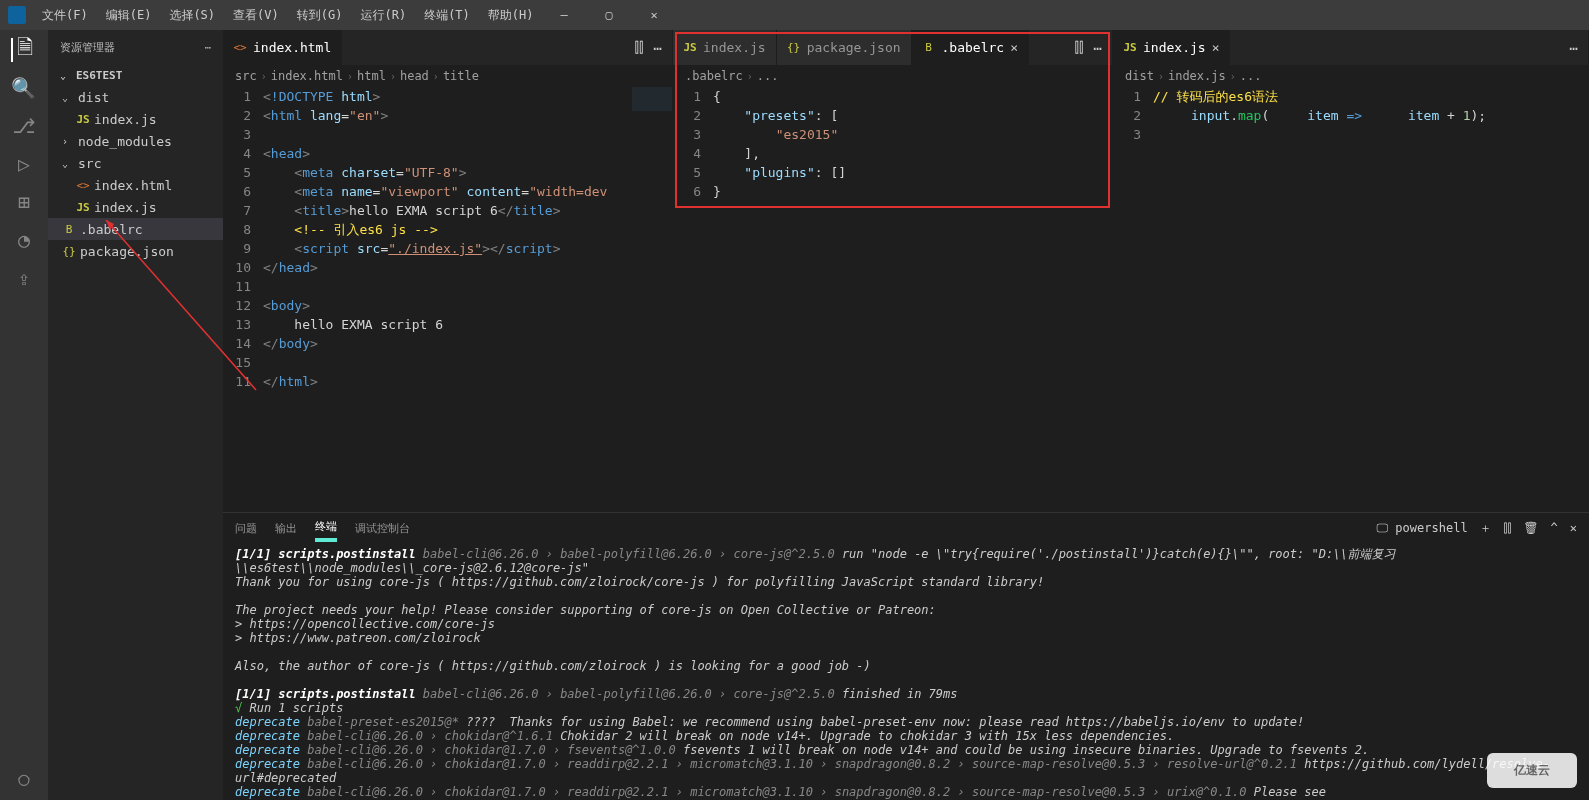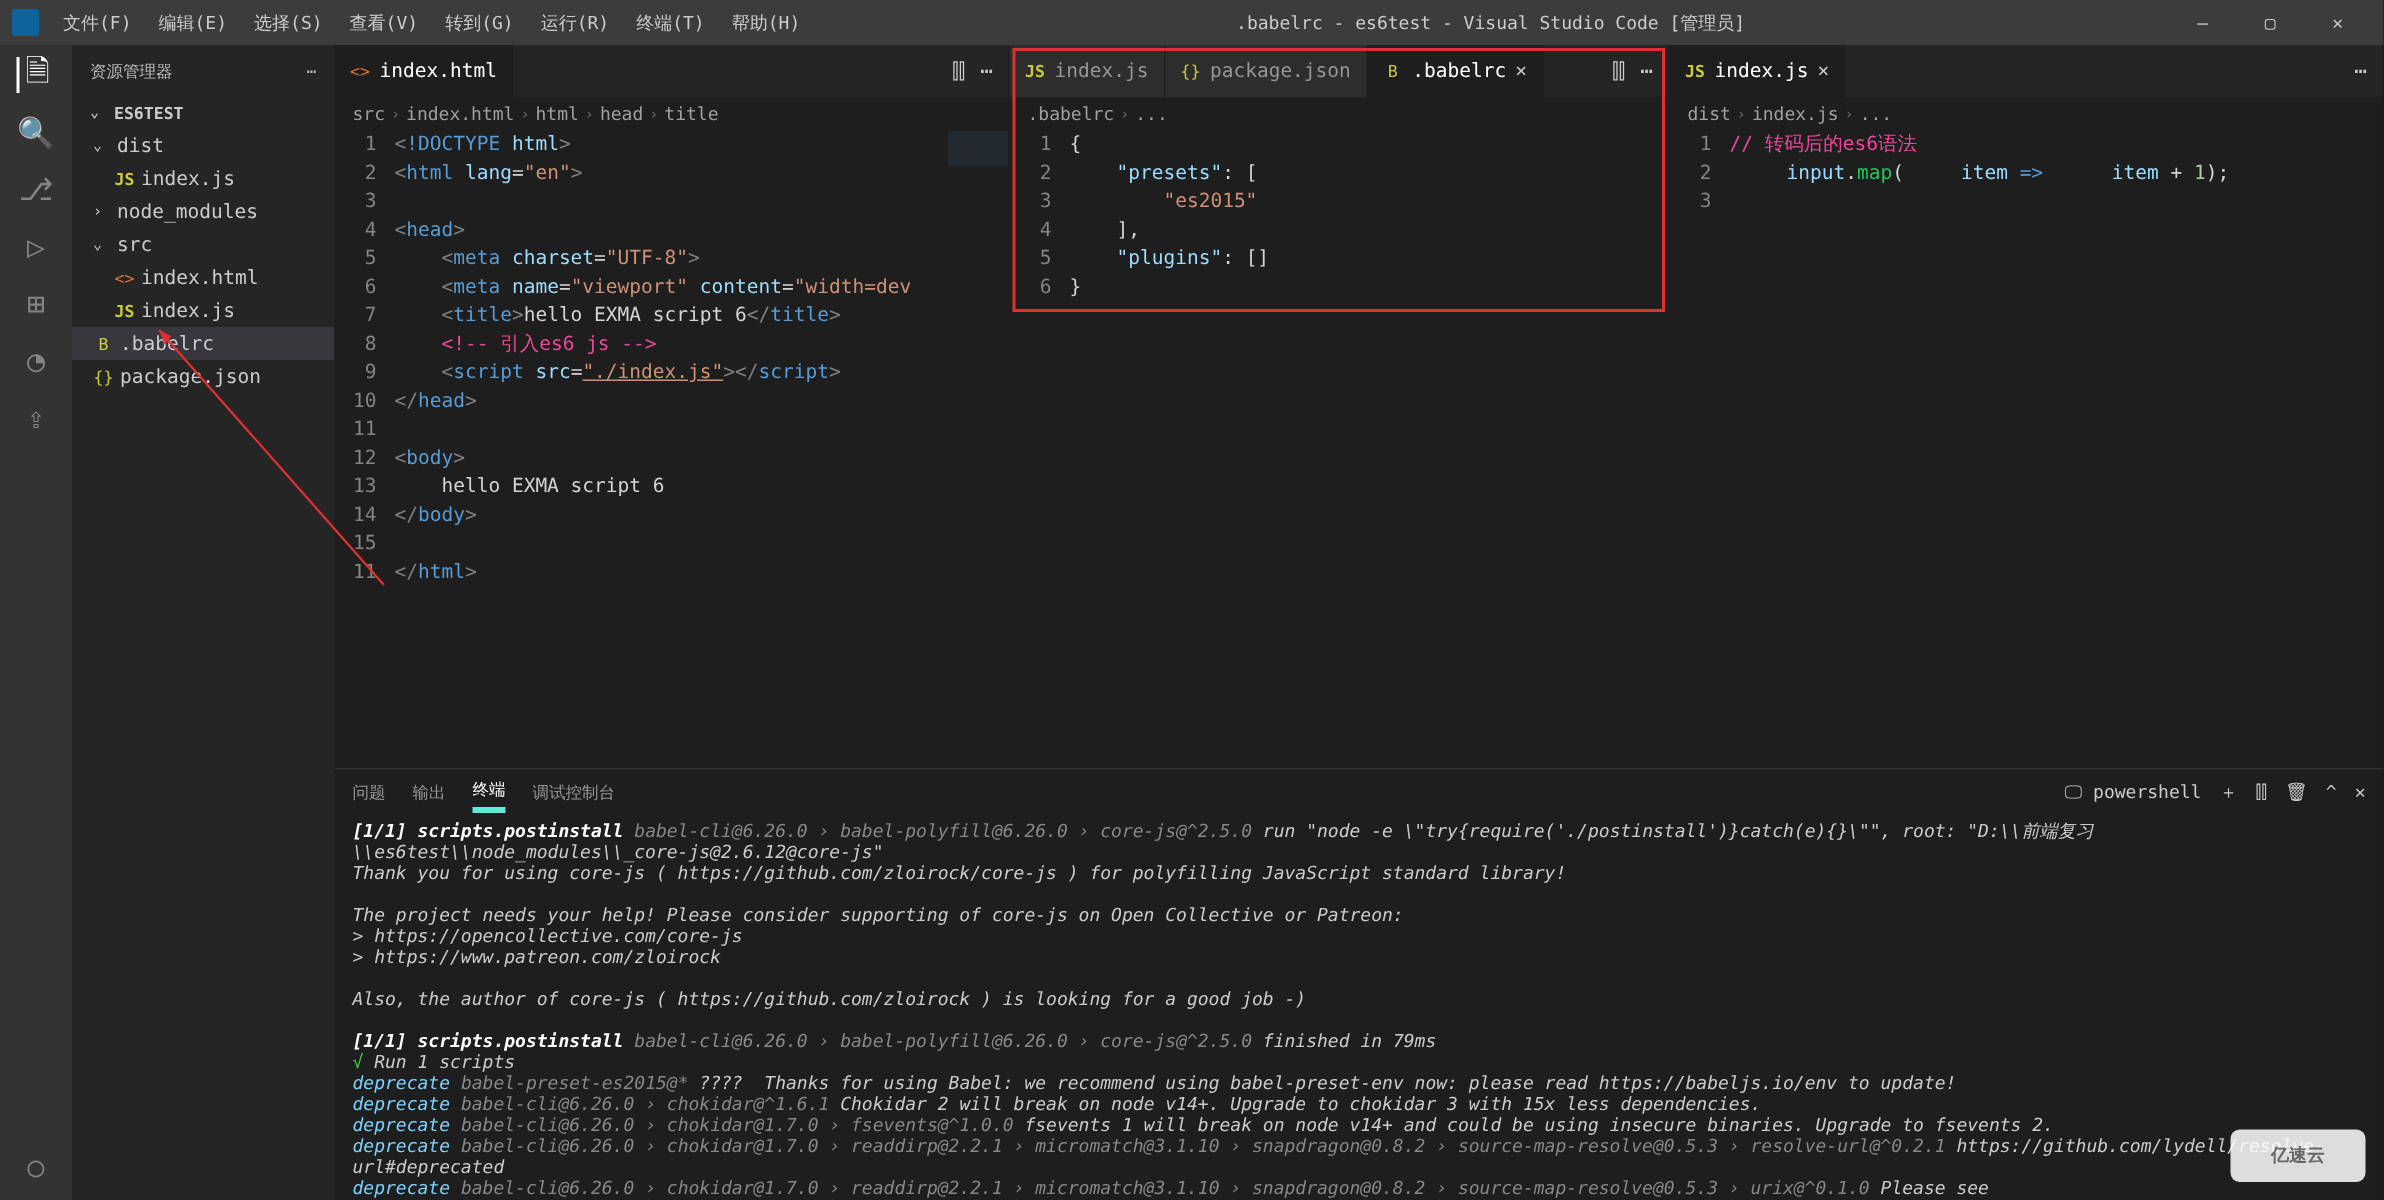--- a/index.html
+++ b/index.html
@@ -41,21 +41,21 @@
   .tabactions{margin-left:auto;display:flex;align-items:center;gap:10px;padding:0 10px;color:#ccc;font-size:14px;}
   .breadcrumb{height:22px;display:flex;align-items:center;gap:4px;padding:0 12px;font-size:12px;color:#a0a0a0;background:#1e1e1e;}
   .breadcrumb .sep{color:#666;font-size:10px;}
   .code{flex:1;background:#1e1e1e;display:flex;font-family:Consolas,monospace;font-size:13px;line-height:19px;position:relative;overflow:hidden;}
   .gutter{width:40px;text-align:right;padding-right:12px;color:#858585;}
   .codecontent{flex:1;white-space:pre;color:#d4d4d4;}
   .codecontent .tag{color:#569cd6;}
   .codecontent .attr{color:#9cdcfe;}
   .codecontent .str{color:#ce9178;}
   .codecontent .brk{color:#808080;}
-  .codecontent .comment{color:#ec4899;}
+  .codecontent .comment{color:#fde047;}
   .codecontent .fn{color:#22c55e;}
   .codecontent .var{color:#9cdcfe;margin-left:38px;}
   .codecontent .num{color:#b5cea8;}
   .codecontent .op{color:#d4d4d4;}
   .codecontent .pkey{color:#9cdcfe;}
   .codecontent .deco{color:#ce9178;text-decoration:underline;}
   .minimap{width:40px;background:#1e1e1e;opacity:.4;}
   .minimap-img{width:100%;height:60px;background:linear-gradient(#2a3a4a,#2a3a4a 40%,transparent 40%);}
   .red-highlight{position:absolute;border:2px solid #e03131;pointer-events:none;}
   .panel{height:288px;background:#1e1e1e;border-top:1px solid #333;display:flex;flex-direction:column;}
@@ -80,21 +80,20 @@
   <div class="menu-items" id="menu-items">
       <span>文件(F)</span>
       <span>编辑(E)</span>
       <span>选择(S)</span>
       <span>查看(V)</span>
       <span>转到(G)</span>
       <span>运行(R)</span>
       <span>终端(T)</span>
       <span>帮助(H)</span>
     </div>
-  <div class="title-center">.babelrc - es6test - Visual Studio Code [管理员]</div>
   <div class="win-controls">
     <div>―</div>
     <div>▢</div>
     <div>✕</div>
   </div>
 </div>
 
 <div class="main">
 
   <div class="activitybar">

